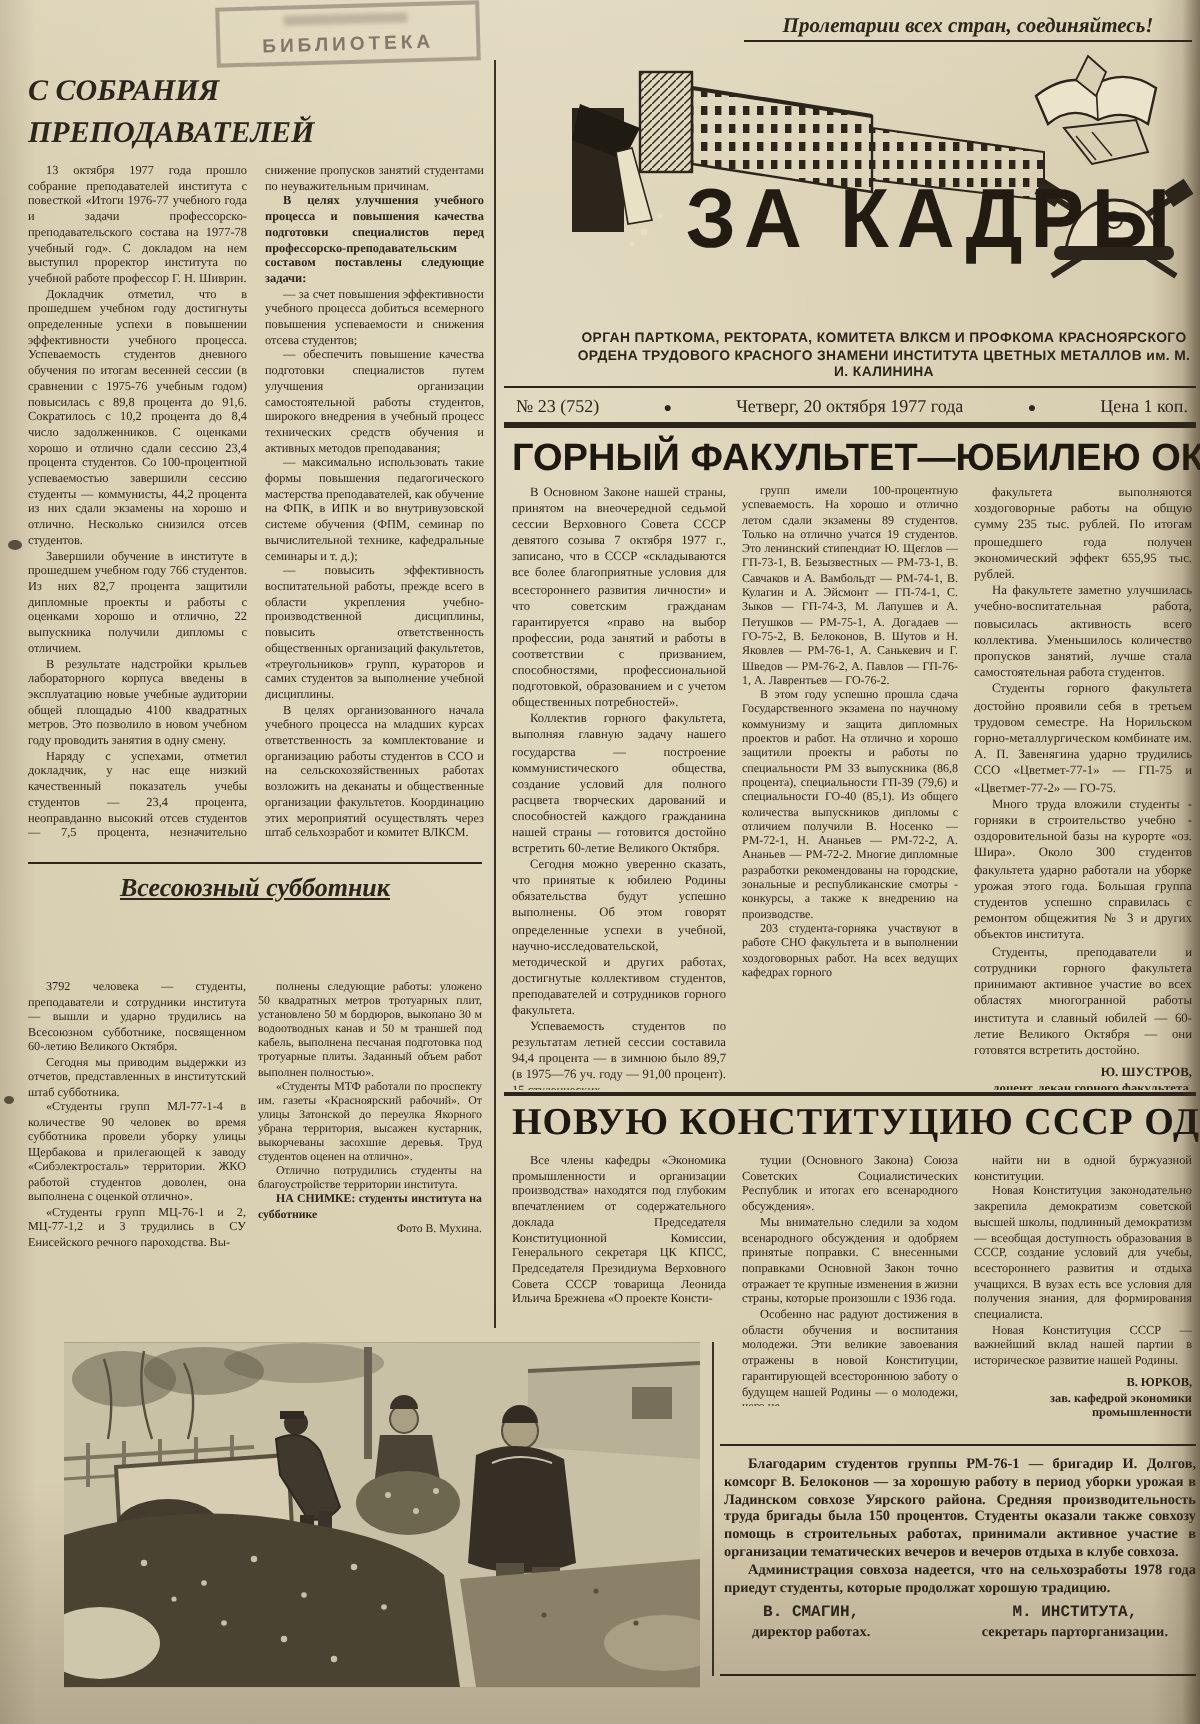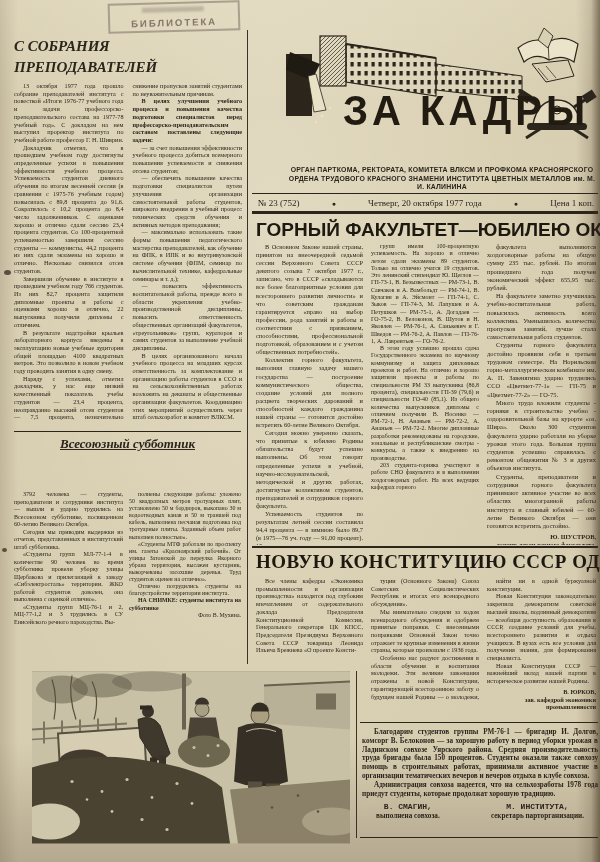--- a/index.html
+++ b/index.html
@@ -114,20 +114,21 @@
       <p class="para">В результате надстройки крыльев лабораторного корпуса введены в эксплуатацию новые учебные аудитории общей площадью 4100 квадратных метров. Это позволило в новом учебном году проводить занятия в одну смену.</p>
       <p class="para">Наряду с успехами, отметил докладчик, у нас еще низкий качественный показатель учебы студентов — 23,4 процента, неоправданно высокий отсев студентов — 7,5 процента, незначительно снижение пропусков занятий студентами по неуважительным причинам.</p>
       <p class="para b">В целях улучшения учебного процесса и повышения качества подготовки специалистов перед профессорско-преподавательским составом поставлены следующие задачи:</p>
       <p class="para">— за счет повышения эффективности учебного процесса добиться всемерного повышения успеваемости и снижения отсева студентов;</p>
       <p class="para">— обеспечить повышение качества подготовки специалистов путем улучшения организации самостоятельной работы студентов, широкого внедрения в учебный процесс технических средств обучения и активных методов преподавания;</p>
       <p class="para">— максимально использовать такие формы повышения педагогического мастерства преподавателей, как обучение на ФПК, в ИПК и во внутривузовской системе обучения (ФПМ, семинар по вычислительной технике, кафедральные семинары и т. д.);</p>
       <p class="para">— повысить эффективность воспитательной работы, прежде всего в области укрепления учебно-производственной дисциплины, повысить ответственность общественных организаций факультетов, «треугольников» групп, кураторов и самих студентов за выполнение учебной дисциплины.</p>
       <p class="para">В целях организованного начала учебного процесса на младших курсах ответственность за комплектование и организацию работы студентов в ССО и на сельскохозяйственных работах возложить на деканаты и общественные организации факультетов. Координацию этих мероприятий осуществлять через штаб сельхозработ и комитет ВЛКСМ.</p>
     </div>
 
+  <div class="slogan">Пролетарии всех стран, соединяйтесь!</div>
 
   <svg class="mast-art" viewBox="0 0 312 148">
     <defs>
       <pattern id="win" width="7" height="9" patternUnits="userSpaceOnUse">
         <rect x="1.5" y="2" width="3.2" height="4.5" fill="#2b251c"></rect>
       </pattern>
       <pattern id="hatch" width="4" height="4" patternUnits="userSpaceOnUse">
         <path d="M0,4 L4,0" stroke="#2b251c" stroke-width="0.7"></path>
       </pattern>
     </defs>
@@ -305,21 +306,21 @@
 
   <div class="hr" style="left:360px;top:722px;width:238px;height:1px;"></div>
   <div class="letter">
     <div>
         <p class="para">Благодарим студентов группы РМ-76-1 — бригадир И. Долгов, комсорг В. Белоконов — за хорошую работу в период уборки урожая в Ладинском совхозе Уярского района. Средняя производительность труда бригады была 150 процентов. Студенты оказали также совхозу помощь в строительных работах, принимали активное участие в организации тематических вечеров и вечеров отдыха в клубе совхоза.</p>
         <p class="para">Администрация совхоза надеется, что на сельхозработы 1978 года приедут студенты, которые продолжат хорошую традицию.</p>
       </div>
     <div class="letter-sigs">
       <div class="lsig">
         <div class="lsig-name">В. СМАГИН,</div>
-        <div class="lsig-role">выполнена совхоза.</div>
+        <div class="lsig-role">директор работах.</div>
       </div>
       <div class="lsig">
         <div class="lsig-name">М. ИНСТИТУТА,</div>
         <div class="lsig-role">секретарь парторганизации.</div>
       </div>
     </div>
   </div>
   <div class="hr" style="left:360px;top:837px;width:238px;height:1px;"></div>
 
   <div class="vr" style="left:247px;top:30px;height:634px;"></div>

